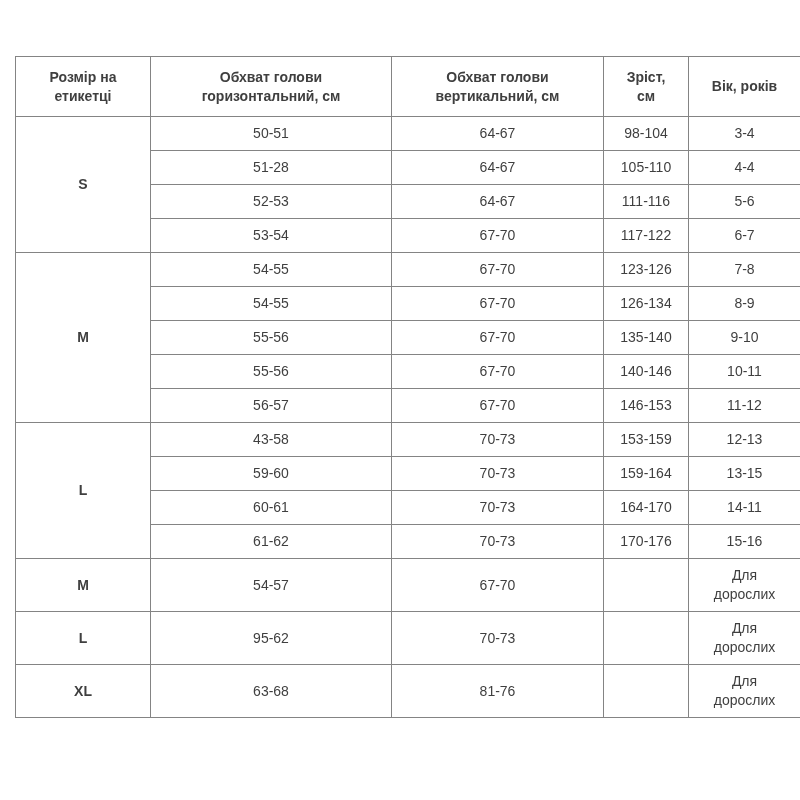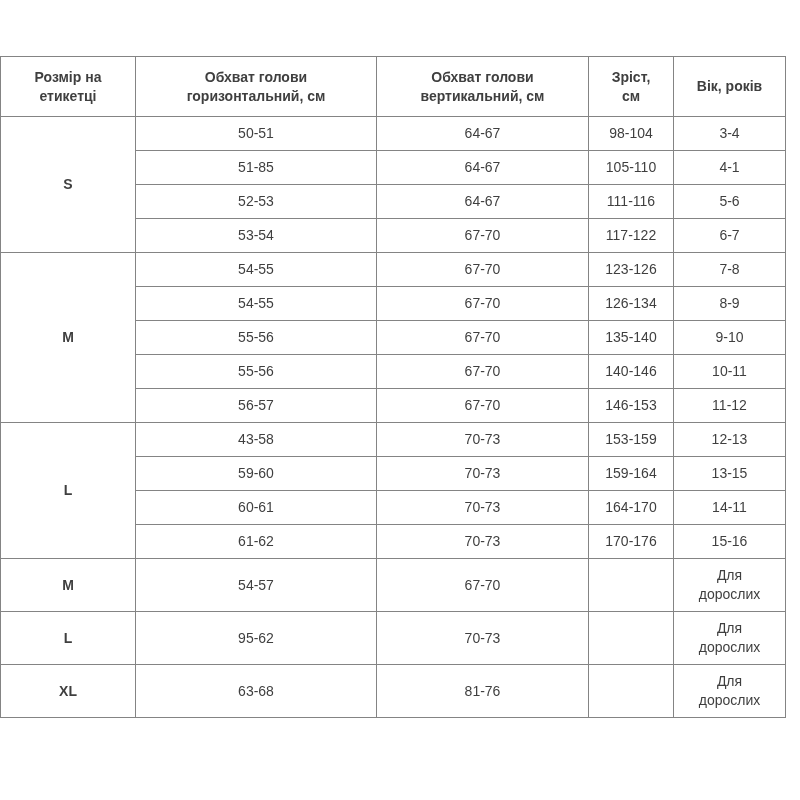--- a/index.html
+++ b/index.html
@@ -9,21 +9,21 @@
   body {
     width: 800px;
     height: 800px;
     background: #ffffff;
     font-family: "Liberation Sans", sans-serif;
     position: relative;
     overflow: hidden;
   }
   table.size-chart {
     position: absolute;
-    left: 0;
+    left: 15px;
     top: 56px;
     width: 785px;
     border-collapse: collapse;
     table-layout: fixed;
   }
   .size-chart th, .size-chart td {
     border: 1px solid #848484;
     text-align: center;
     vertical-align: middle;
     font-size: 14px;
@@ -75,24 +75,24 @@
   <tbody>
 
     <tr>
       <td class="size" rowspan="4">S</td>
       <td>50-51</td>
       <td>64-67</td>
       <td>98-104</td>
       <td>3-4</td>
     </tr>
     <tr>
-      <td>51-85</td>
+      <td>51-28</td>
       <td>64-67</td>
       <td>105-110</td>
-      <td>4-1</td>
+      <td>4-4</td>
     </tr>
     <tr>
       <td>52-53</td>
       <td>64-67</td>
       <td>111-116</td>
       <td>5-6</td>
     </tr>
     <tr>
       <td>53-54</td>
       <td>67-70</td>

